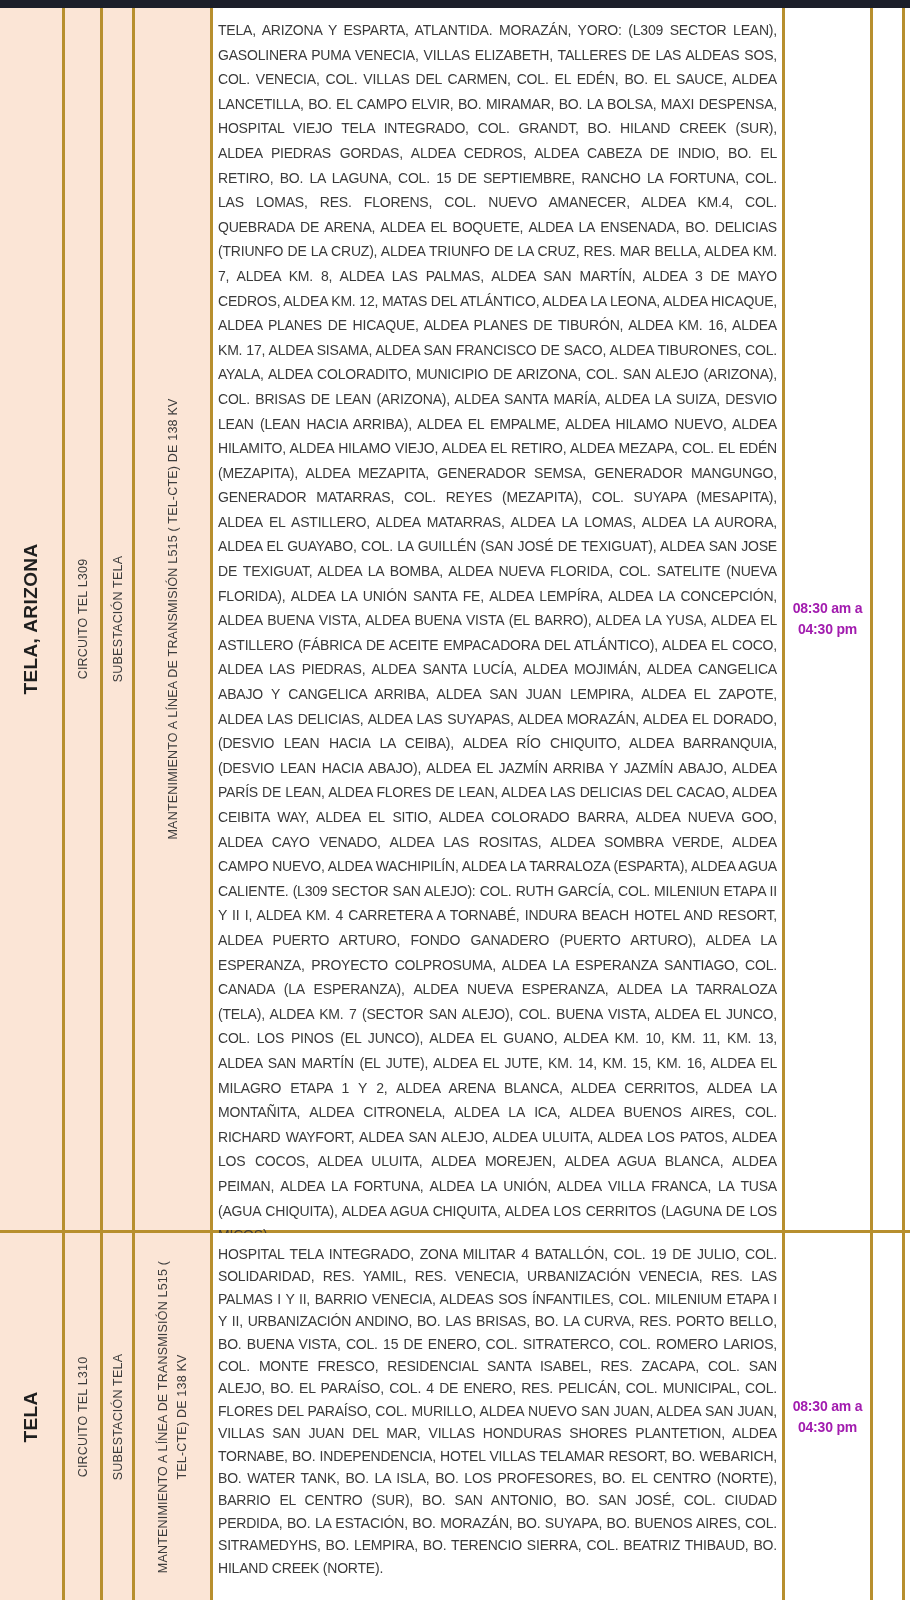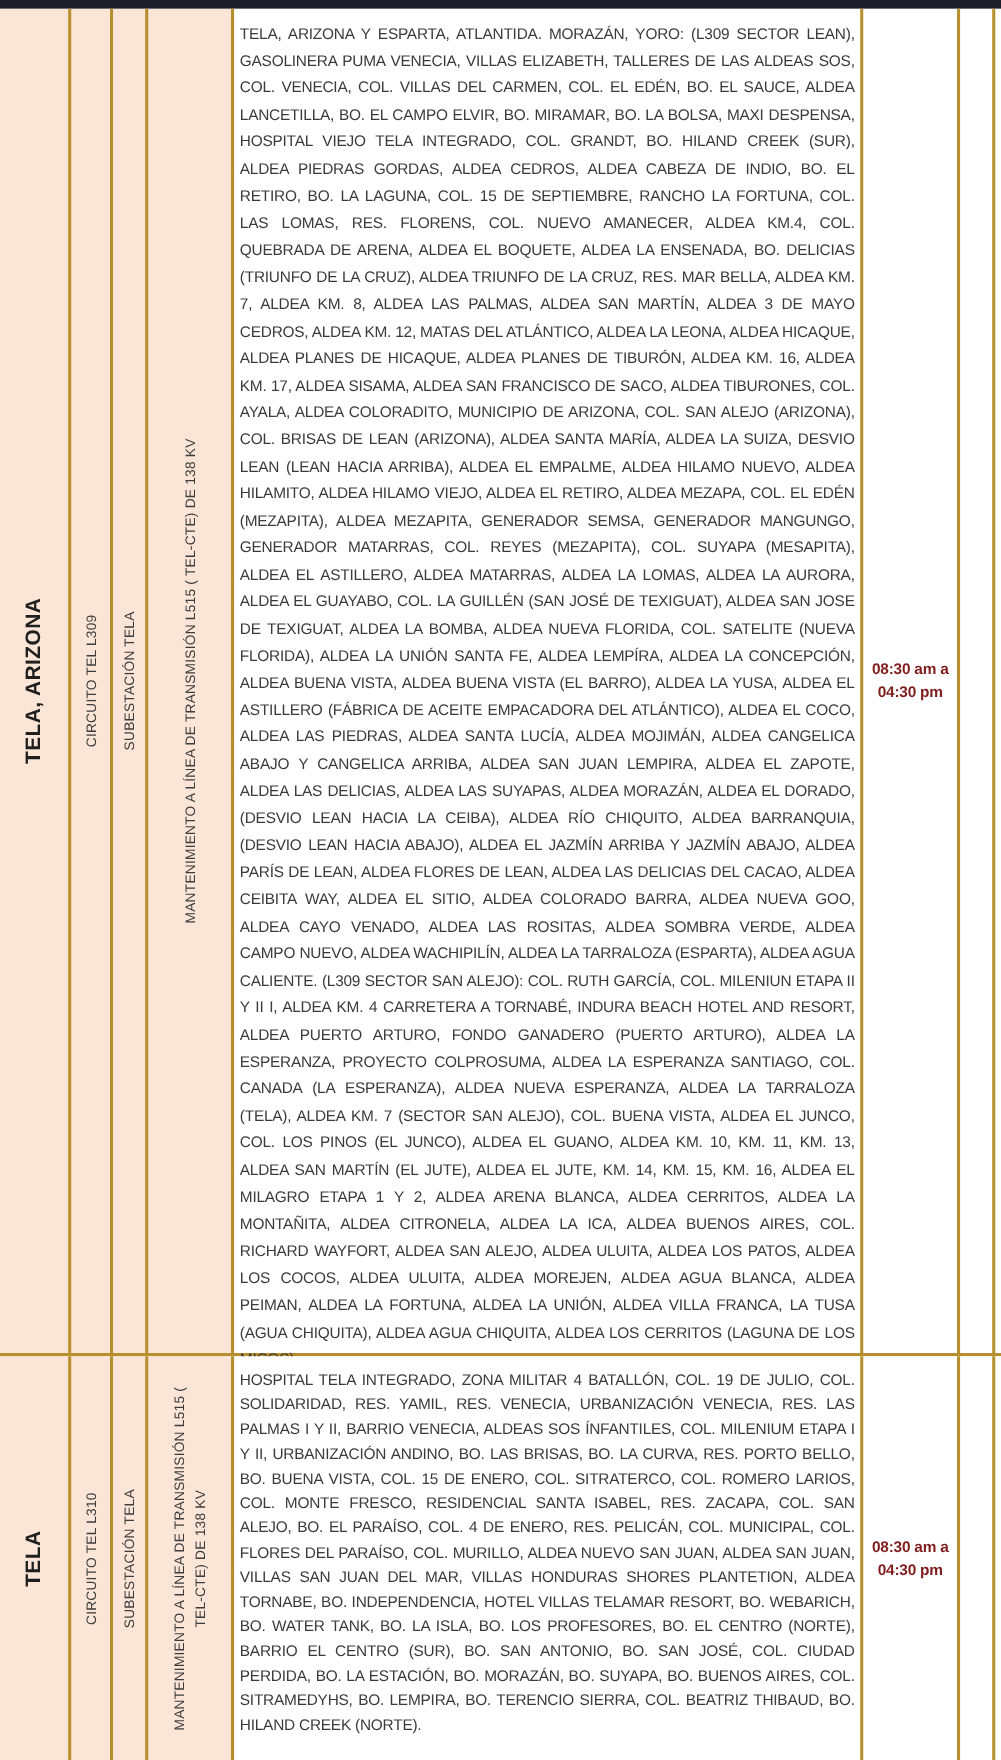--- a/index.html
+++ b/index.html
@@ -58,21 +58,21 @@
     color:#3a3a3a;
     text-align:justify;
   }
   .areas-1{line-height:24.6px;}
   .areas-2{line-height:22.4px;}
   .timecell{
     display:flex;align-items:center;justify-content:center;
     text-align:center;
   }
   .time{
-    font-size:14px;font-weight:bold;color:#7f1d1d;
+    font-size:14px;font-weight:bold;color:#a21caf;
     line-height:21px;letter-spacing:-0.2px;
   }
 </style>
 </head>
 <body>
 
 <div class="page">
 
   <div class="topbar"></div>
 

